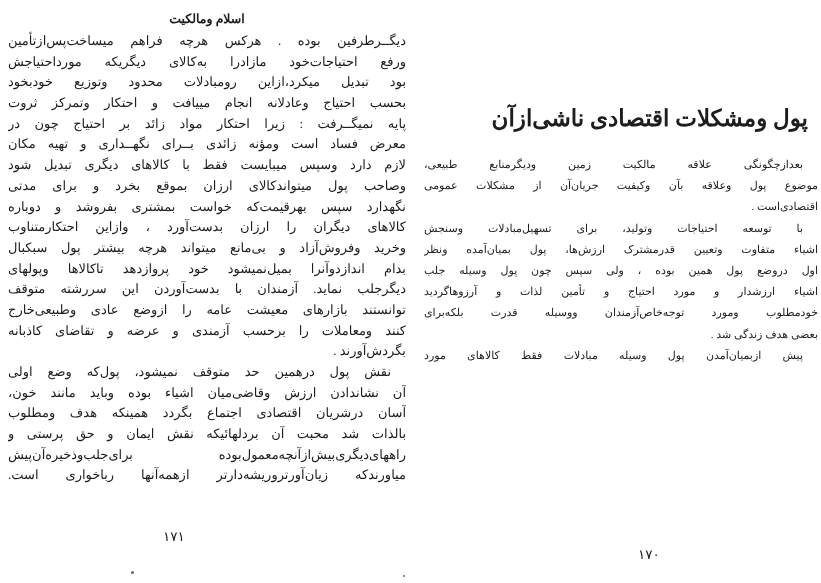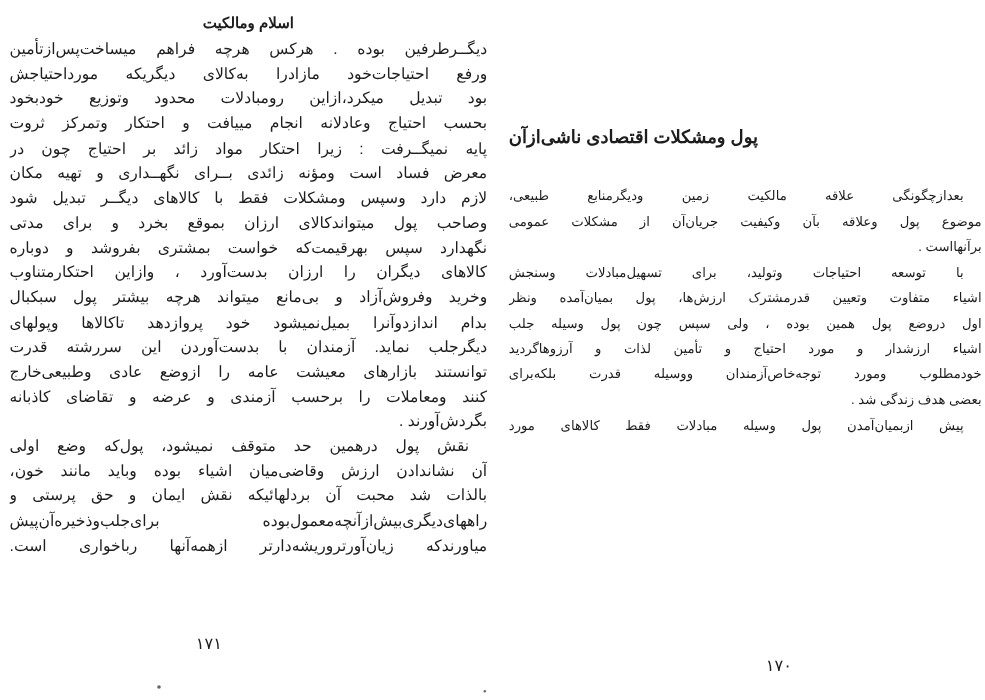--- a/index.html
+++ b/index.html
@@ -1,30 +1,30 @@
 <!DOCTYPE html>
 <html lang="fa"><head>
 <meta charset="utf-8">
 <style>
   html,body{margin:0;padding:0;background:#ffffff;}
   .sheet{
     position:relative;width:821px;height:583px;background:#ffffff;
-    font-family:Liberation Sans, sans-serif;color:#1d1d1d;overflow:hidden;
+    font-family:Liberation Serif, serif;color:#1d1d1d;overflow:hidden;
   }
   .page{position:absolute;top:0;height:100%;}
   .page.left{left:8px;width:398px;}
   .page.right{left:424px;width:394px;}
 
   .running-header{
     position:absolute;top:11px;left:0;right:0;text-align:center;
     direction:rtl;font-size:12.5px;font-weight:700;letter-spacing:.3px;
   }
   .chapter-title{
-    position:absolute;top:105px;left:0;right:10px;text-align:left;
-    direction:rtl;font-size:15px;font-weight:700;letter-spacing:.2px;
+    position:absolute;top:105px;left:0;right:10px;text-align:right;
+    direction:rtl;font-size:23px;font-weight:700;letter-spacing:.2px;
   }
   .body{position:absolute;left:0;right:0;direction:rtl;}
   .page.left  .body{top:31px;font-size:13px;}
   .page.right .body{top:154px;font-size:11px;}
 
   .line{
     text-align:justify;text-align-last:justify;
     overflow:hidden;
   }
   .page.left  .line{height:20.7px;line-height:20.7px;}
@@ -50,45 +50,46 @@
 
   <div class="page left">
     <div class="running-header">اسلام ومالکیت</div>
     <div class="body">
         <div class="line full">دیگــر‌طرفین بوده . هرکس هرچه فراهم میساخت‌پس‌ازتأمین</div>
         <div class="line full">ورفع احتیاجات‌خود مازادرا به‌کالای دیگریکه مورداحتیاجش</div>
         <div class="line full">بود تبدیل میکرد،ازاین رومبادلات محدود وتوزیع خودبخود</div>
         <div class="line full">بحسب احتیاج وعادلانه انجام مییافت و احتکار وتمرکز ثروت</div>
         <div class="line full">پایه نمیگــرفت : زیرا احتکار مواد زائد بر احتیاج چون در</div>
         <div class="line full">معرض فساد است ومؤنه زائدی بــرای نگهــداری و تهیه مکان</div>
-        <div class="line full">لازم دارد وسپس ومشکلات فقط با کالاهای دیگــر تبدیل شود</div>
+        <div class="line full">لازم دارد وسپس میبایست فقط با کالاهای دیگری تبدیل شود</div>
         <div class="line full">وصاحب پول میتواندکالای ارزان بموقع بخرد و برای مدتی</div>
         <div class="line full">نگهدارد سپس بهرقیمت‌که خواست بمشتری بفروشد و دوباره</div>
         <div class="line full">کالاهای دیگران را ارزان بدست‌آورد ، وازاین احتکارمتناوب</div>
         <div class="line full">وخرید وفروش‌آزاد و بی‌مانع میتواند هرچه بیشتر پول سبکبال</div>
         <div class="line full">بدام اندازدوآنرا بمیل‌نمیشود خود پروازدهد تاکالاها وپولهای</div>
-        <div class="line full">دیگرجلب نماید. آزمندان با بدست‌آوردن این سررشته قدرت</div>
+        <div class="line full">دیگرجلب نماید. آزمندان با بدست‌آوردن این سررشته متوقف</div>
         <div class="line full">توانستند بازارهای معیشت عامه را ازوضع عادی وطبیعی‌خارج</div>
         <div class="line full">کنند ومعاملات را برحسب آزمندی و عرضه و تقاضای کاذبانه</div>
         <div class="line short">بگردش‌آورند .</div>
         <div class="line indent">نقش پول درهمین حد متوقف نمیشود، پول‌که وضع اولی</div>
         <div class="line full">آن نشاندادن ارزش وقاضی‌میان اشیاء بوده وباید مانند خون،</div>
+        <div class="line full">آسان درشریان اقتصادی اجتماع بگردد همینکه هدف ومطلوب</div>
         <div class="line full">بالذات شد محبت آن بردلهائیکه نقش ایمان و حق پرستی و</div>
         <div class="line full">راههای‌دیگری‌بیش‌ازآنچه‌معمول‌بوده برای‌جلب‌وذخیره‌آن‌پیش</div>
         <div class="line full">میاورندکه زیان‌آورتروریشه‌دارتر ازهمه‌آنها رباخواری است.</div>
       </div>
     <div class="pagenum left-num">۱۷۱</div>
   </div>
 
   <div class="page right">
     <div class="chapter-title">پول ومشکلات اقتصادی ناشی‌ازآن</div>
     <div class="body">
         <div class="line indent">بعدازچگونگی علاقه مالکیت زمین ودیگرمنابع طبیعی،</div>
         <div class="line full">موضوع پول وعلاقه بآن وکیفیت جریان‌آن از مشکلات عمومی</div>
-        <div class="line short">برآنها‌است .</div>
+        <div class="line short">اقتصادی‌است .</div>
         <div class="line indent">با توسعه احتیاجات وتولید، برای تسهیل‌مبادلات وسنجش</div>
         <div class="line full">اشیاء متفاوت وتعیین قدرمشترک ارزش‌ها، پول بمیان‌آمده ونظر</div>
         <div class="line full">اول دروضع پول همین بوده ، ولی سپس چون پول وسیله جلب</div>
         <div class="line full">اشیاء ارزشدار و مورد احتیاج و تأمین لذات و آرزوهاگردید</div>
         <div class="line full">خودمطلوب ومورد توجه‌خاص‌آزمندان ووسیله قدرت بلکه‌برای</div>
         <div class="line short">بعضی هدف زندگی شد .</div>
         <div class="line indent">پیش ازبمیان‌آمدن پول وسیله مبادلات فقط کالاهای مورد</div>
       </div>
     <div class="pagenum right-num">۱۷۰</div>
   </div>

